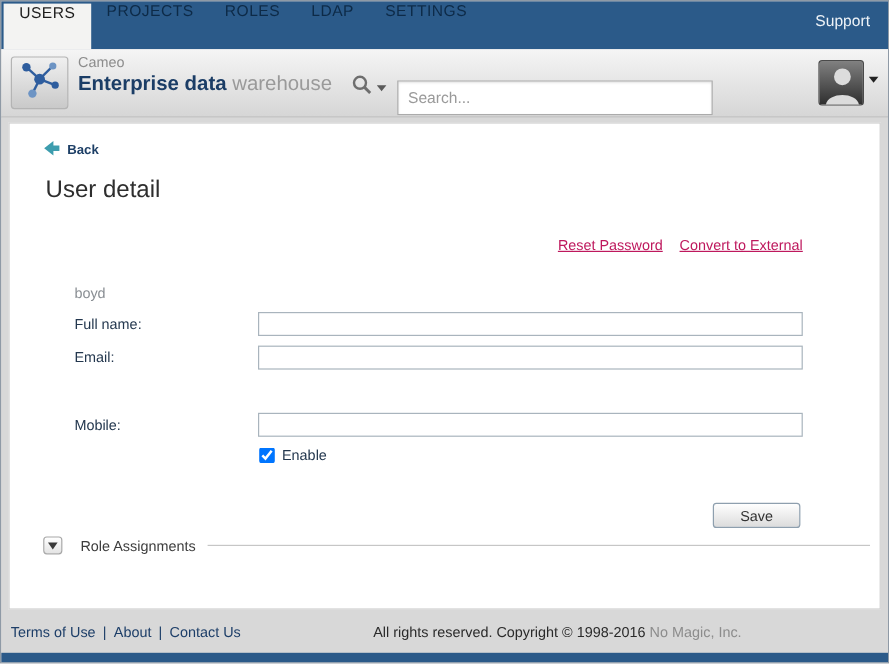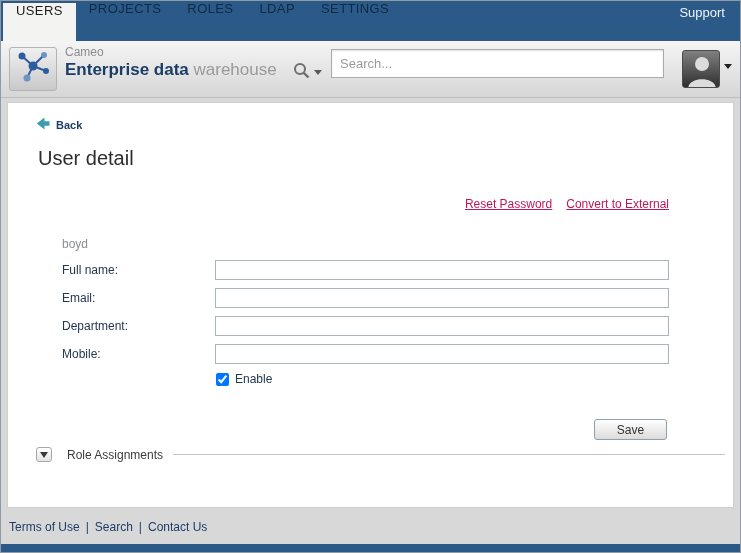--- a/index.html
+++ b/index.html
@@ -5,35 +5,35 @@
   * { margin:0; padding:0; box-sizing:border-box; }
   html,body { width:741px; height:553px; }
   body { font-family:"Liberation Sans", sans-serif; background:#d8d8d8; position:relative; overflow:hidden; }
   .app { position:absolute; inset:0; border:1px solid #8f9aa6; overflow:hidden; }
 
   
   .topnav { height:40px; background:#2b5a89; display:flex; align-items:stretch; }
   .tab { display:flex; align-items:flex-start; padding:0 13px; font-size:13px; letter-spacing:.4px;
          color:#0d2a47; cursor:pointer; }
   .tab.active { background:#f3f3f2; color:#1c1c1c; margin-top:2px; margin-left:2px; }
-  .support { margin-left:auto; display:flex; align-items:flex-start; padding:4px 15px;
+  .support { margin-left:auto; display:flex; align-items:flex-end; padding:16px 15px;
              color:#eef3f8; font-size:13px; cursor:pointer; }
 
   
   .header { height:57px; background:linear-gradient(#f5f5f5,#d6d6d6); border-bottom:1px solid #bdbdbd; position:relative;padding-left:48px; }
   .logo-box { position:absolute; left:8px; top:6px; width:48px; height:44px; border:1px solid #b4b4b4;
               border-radius:3px; background:linear-gradient(#f0f0f0,#c9c9c9); display:flex; align-items:center; justify-content:center; }
   .brand { position:absolute; left:64px; top:5px; line-height:1.15; }
   .brand-small { font-size:12px; color:#8c8c8c; display:block; }
   .brand-line { font-size:17px; }
   .brand-bold { font-weight:bold; color:#1b3d66; }
   .brand-light { color:#9a9a9a; }
   .search-icon-group { position:absolute; left:292px; top:21px; display:flex; align-items:center; gap:4px; cursor:pointer; }
   .caret-down { width:0; height:0; border-left:4px solid transparent; border-right:4px solid transparent; border-top:5px solid #5a5a5a; }
-  .search-box { position:absolute; left:330px; top:8px; width:333px; height:29px; border:1px solid #ababab;
+  .search-box { position:absolute; left:330px; top:26px; width:263px; height:29px; border:1px solid #ababab;
                 background:#fff; font-size:13px; padding:0 8px; color:#444;
                 box-shadow:inset 0 1px 2px rgba(0,0,0,.12); font-family:"Liberation Sans", sans-serif; }
   .search-box::placeholder { color:#9a9a9a; }
   .avatar { position:absolute; right:20px; top:9px; width:38px; height:38px; border:1px solid #4a4a4a; border-radius:3px;
             background:linear-gradient(#808080,#2f2f2f); overflow:hidden; cursor:pointer; }
   .avatar-caret { position:absolute; right:8px; top:28px; cursor:pointer; }
   .avatar-caret .caret-down { border-top-color:#222; }
 
   
   .page { position:absolute; top:97px; left:0; right:0; bottom:8px; background:#d8d8d8; }
@@ -178,24 +178,20 @@
       <div class="frow" style="top:157px">
         <span class="flabel">Full name:</span>
         <input type="text" value="" style="">
       </div>
 
       <div class="frow" style="top:185px">
         <span class="flabel">Email:</span>
         <input type="text" value="" style="">
       </div>
 
-      <div class="frow" style="top:213px">
-        <span class="flabel">Department:</span>
-        <input type="text" value="" style="">
-      </div>
 
       <div class="frow" style="top:241px">
         <span class="flabel">Mobile:</span>
         <input type="text" value="" style="">
       </div>
 
       <div class="enable-row">
         <input type="checkbox" id="enable" checked="" style="">
         <label for="enable">Enable</label>
       </div>
@@ -210,20 +206,24 @@
         <span class="role-line"></span>
       </div>
 
     </div>
   </div>
 
   <footer class="footer">
     <div class="footer-links">
       <a>Terms of Use</a>
       <span class="footer-sep">|</span>
-      <a>Search</a>
+      <a>About</a>
       <span class="footer-sep">|</span>
       <a>Contact Us</a>
     </div>
+    <div class="copyright">
+      <span>All rights reserved. Copyright © 1998-2016</span>
+      <span class="light">No Magic, Inc.</span>
+    </div>
   </footer>
 
   <div class="bottombar"></div>
 </div>
 
 </body></html>

